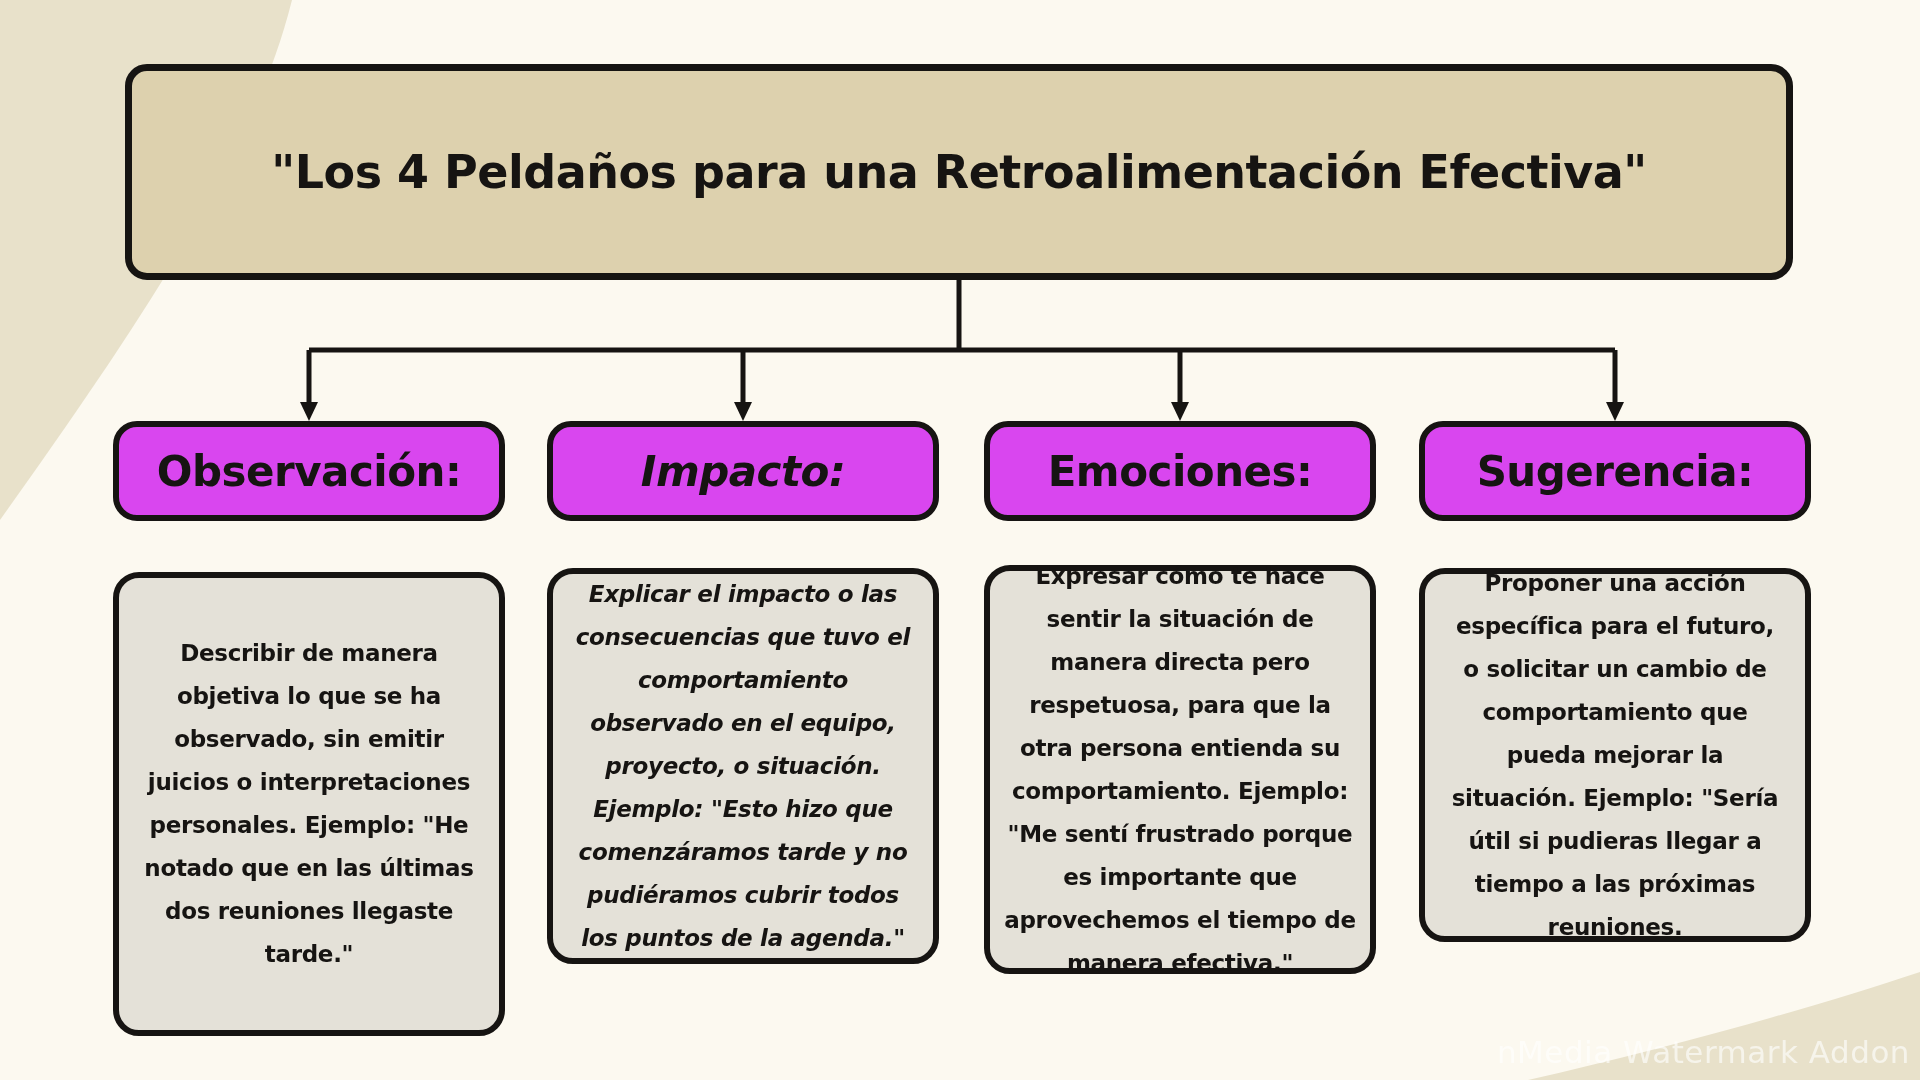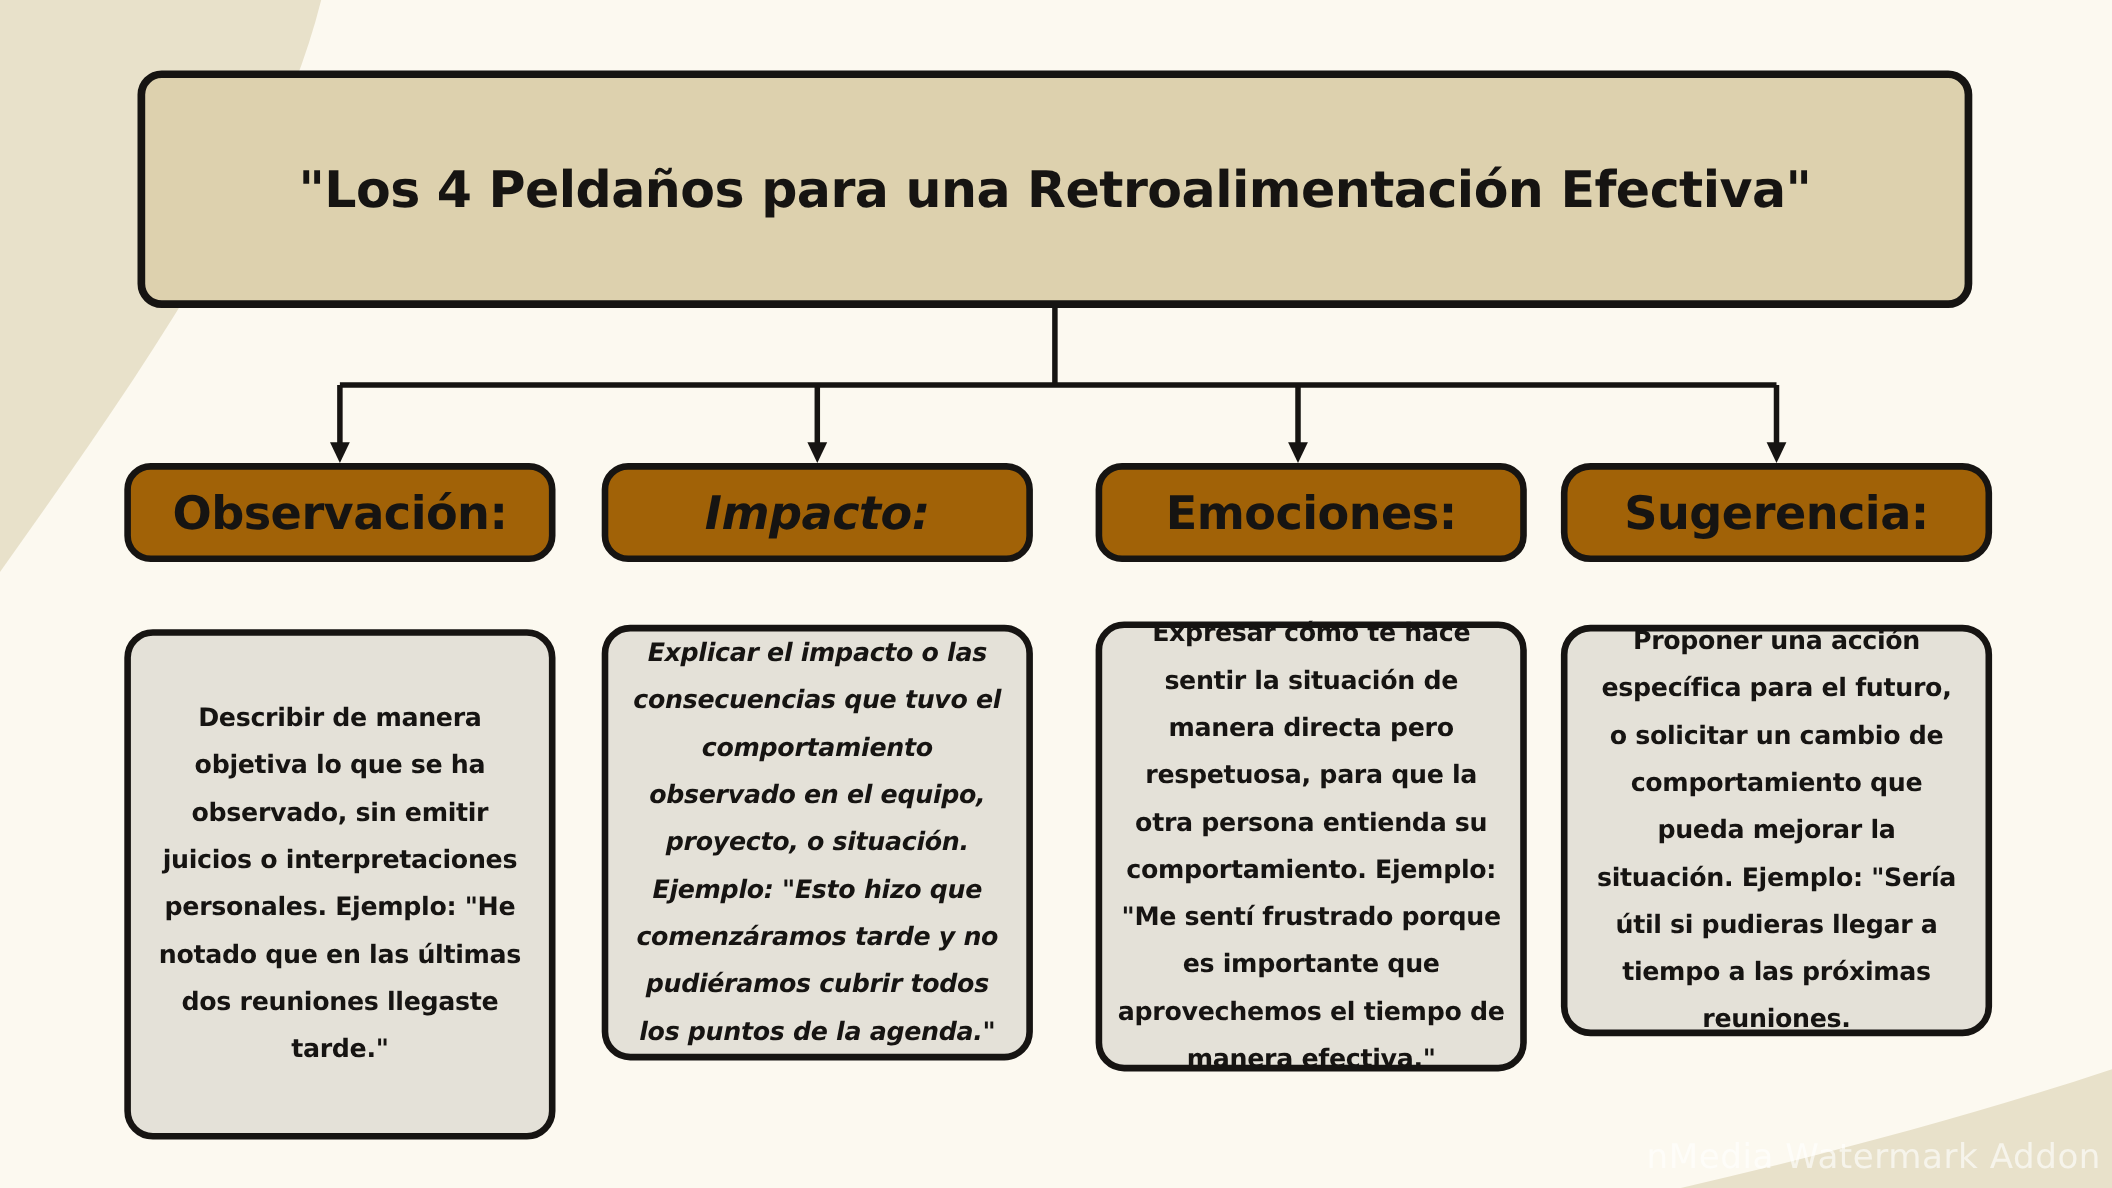--- a/index.html
+++ b/index.html
@@ -22,32 +22,32 @@
   #title-box{
     left:125px;top:64px;width:1668px;height:216px;
     border-width:7px;border-radius:22px;
     background:#ddd1ae;
     flex-direction:column;gap:26px;
   }
   #title-box .t-line{
     font-size:46px;font-weight:bold;letter-spacing:-0.5px;line-height:1.1;
   }
   .header-box{
-    top:421px;width:392px;height:90px;border-radius:24px;
-    background:#a16207;
+    top:421px;width:392px;height:100px;border-radius:24px;
+    background:#d946ef;
     font-size:42px;font-weight:bold;letter-spacing:-0.5px;
   }
   .body-box{
     width:392px;border-radius:26px;
     background:#e4e1d8;
     font-size:23px;font-weight:bold;letter-spacing:-0.3px;line-height:43px;
     white-space:pre-line;
     padding:6px 6px;
   }
-  .col1{left:113px;}  .col2{left:547px;font-style:italic;}  .col3{left:984px;margin-left:12px;}  .col4{left:1419px;border-radius:27px;}
+  .col1{left:113px;}  .col2{left:547px;font-style:italic;}  .col3{left:984px;}  .col4{left:1419px;}
   #body-1{top:572px;height:464px;}
   #body-2{top:568px;height:396px;}
   #body-3{top:565px;height:409px;}
   #body-4{top:568px;height:374px;}
 
   #watermark{
     position:absolute;z-index:5;right:10px;bottom:10px;
     font-size:31px;color:rgba(255,255,255,0.62);
     letter-spacing:0.5px;
   }

